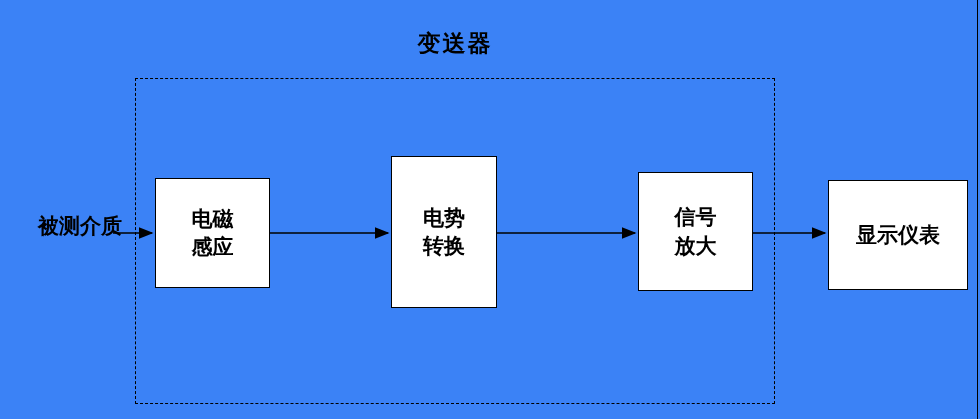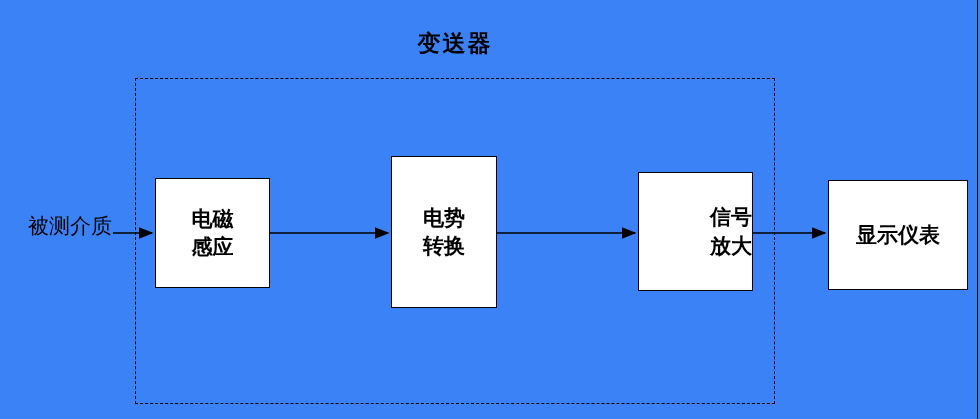--- a/index.html
+++ b/index.html
@@ -38,48 +38,48 @@
     position: absolute;
     left: 135px;
     top: 78px;
     width: 640px;
     height: 326px;
     border: 1px dashed #000000;
     box-sizing: border-box;
   }
   .source-label {
     position: absolute;
-    left: 11px;
+    left: 4px;
     top: 226px;
     transform: translateY(-50%);
     width: 118px;
-    text-align: center;
+    text-align: right;
     font-size: 21px;
-    font-weight: normal;
+    font-weight: bold;
     color: #000000;
     white-space: nowrap;
   }
   .block {
     position: absolute;
     border: 1px solid #000000;
     background: #ffffff;
     box-sizing: border-box;
     display: flex;
     flex-direction: column;
     align-items: center;
     justify-content: center;
     font-size: 21px;
     font-weight: bold;
     color: #000000;
     line-height: 1.35;
     text-align: center;
   }
   .block-induction   { left: 155px; top: 178px; width: 115px; height: 110px; }
   .block-conversion  { left: 391px; top: 156px; width: 106px; height: 152px; }
-  .block-amplify     { left: 638px; top: 172px; width: 115px; height: 119px; align-items: flex-end; }
+  .block-amplify     { left: 638px; top: 172px; width: 115px; height: 119px; }
   .block-display     { left: 828px; top: 180px; width: 140px; height: 110px; }
   .edge-line-right {
     position: absolute;
     right: 2px;
     top: 0;
     width: 1px;
     height: 419px;
     background: #000000;
   }
 </style>

